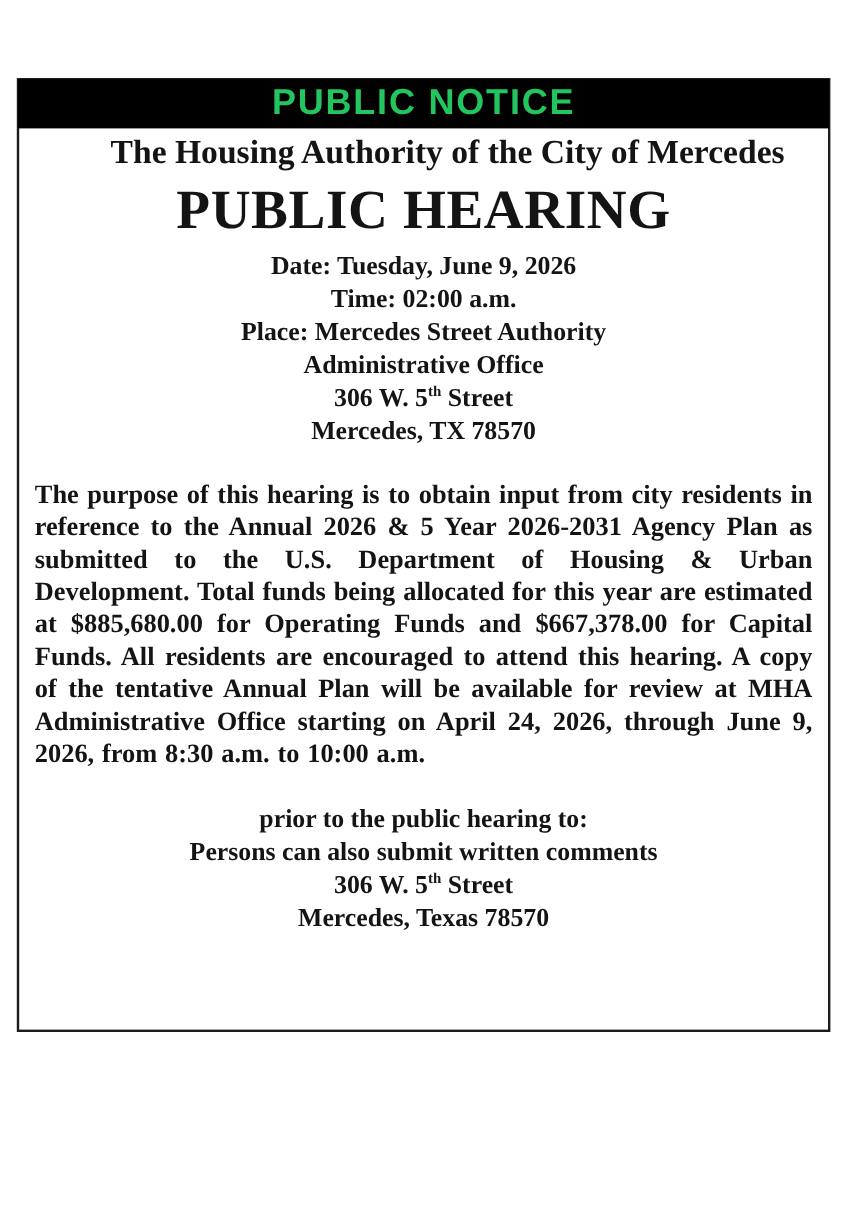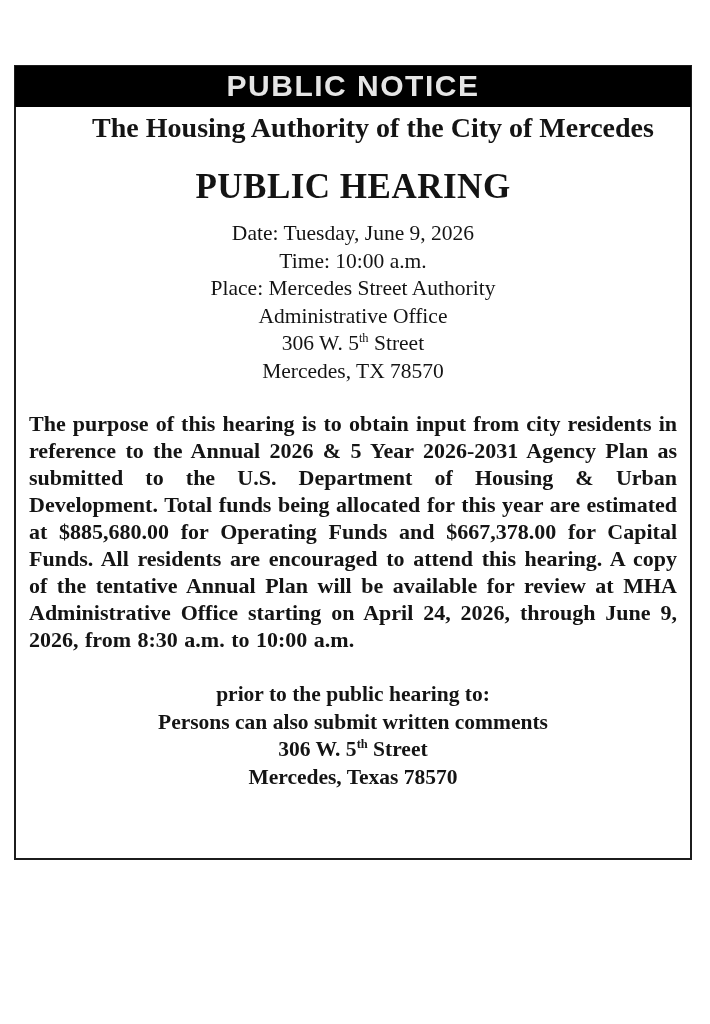--- a/index.html
+++ b/index.html
@@ -40,31 +40,31 @@
   }
   .org-title {
     margin-top: 5px;
     text-align: center;
     font-weight: 700;
     font-size: 28px;
     line-height: 33px;
     padding-left: 40px;
   }
   .hearing-title {
-    margin-top: 21px;
+    margin-top: 9px;
     text-align: center;
     font-weight: 700;
-    font-size: 35px;
+    font-size: 46px;
     line-height: 44px;
     letter-spacing: 0.5px;
   }
   .details {
     margin-top: 11px;
     text-align: center;
-    font-weight: 400;
+    font-weight: 700;
     font-size: 21.5px;
     line-height: 27.5px;
   }
   .purpose {
     margin: 25px 13px 0 13px;
     text-align: justify;
     font-weight: 700;
     font-size: 22px;
     line-height: 27px;
     word-spacing: 1px;
@@ -80,31 +80,31 @@
     font-size: 0.58em;
     vertical-align: super;
     line-height: 0;
   }
 </style>
 </head>
 <body>
 
 <div class="notice-box">
 
-  <div class="banner" style="background-color: rgb(0, 0, 0); color: #e5e5e5;">
+  <div class="banner" style="background-color: rgb(0, 0, 0); color: #22c55e;">
     <span class="banner-label">PUBLIC NOTICE</span>
   </div>
 
   <div class="org-title">The Housing Authority of the City of Mercedes</div>
 
   <div class="hearing-title">PUBLIC HEARING</div>
 
   <div class="details">
     <div>Date: Tuesday, June 9, 2026</div>
-    <div>Time: 10:00 a.m.</div>
+    <div>Time: 02:00 a.m.</div>
     <div>Place: Mercedes Street Authority</div>
     <div>Administrative Office</div>
     <div><span>306 W. 5</span><span class="sup">th</span><span> Street</span></div>
     <div>Mercedes, TX 78570</div>
   </div>
 
   <div class="purpose">The purpose of this hearing is to obtain input from city residents in reference to the Annual 2026 &amp; 5 Year 2026-2031 Agency Plan as submitted to the U.S. Department of Housing &amp; Urban Development. Total funds being allocated for this year are estimated at $885,680.00 for Operating Funds and $667,378.00 for Capital Funds. All residents are encouraged to attend this hearing. A copy of the tentative Annual Plan will be available for review at MHA Administrative Office starting on April 24, 2026, through June 9, 2026, from 8:30 a.m. to 10:00 a.m.</div>
 
   <div class="comments">
     <div>prior to the public hearing to:</div>

